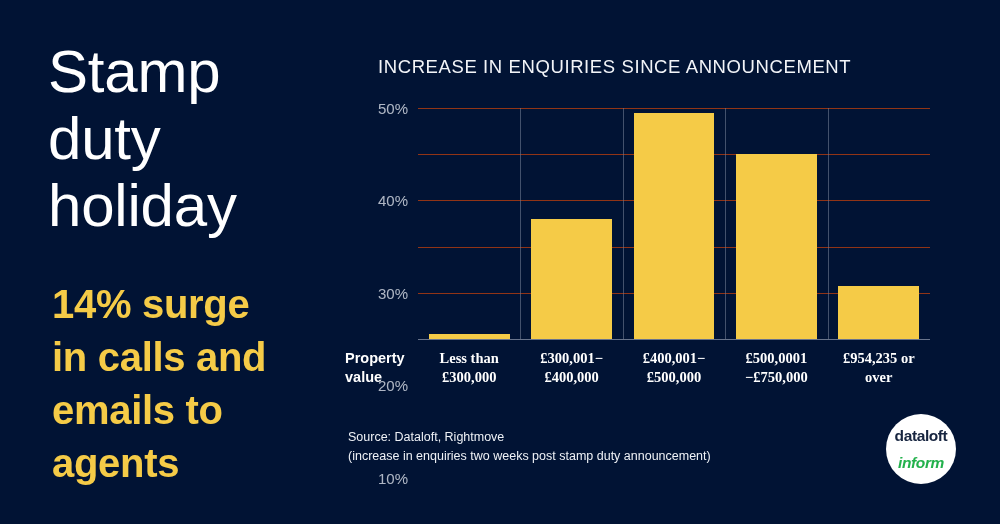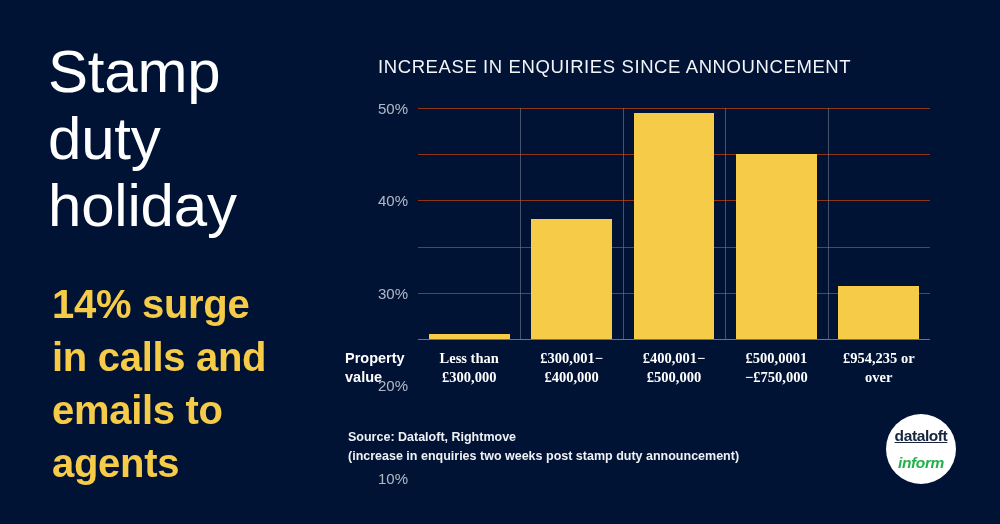--- a/index.html
+++ b/index.html
@@ -145,21 +145,21 @@
 
   
   .source {
     position: absolute;
     left: 348px;
     top: 428px;
     font-size: 12.5px;
     line-height: 1.5;
     color: #eef1f6;
     white-space: pre-line;
-    font-weight: 700;
+    font-weight: 400;
   }
 
   
   .logo {
     position: absolute;
     left: 886px;
     top: 414px;
     width: 70px;
     height: 70px;
     border-radius: 50%;
@@ -168,21 +168,20 @@
     flex-direction: column;
     align-items: center;
     justify-content: center;
     line-height: 1;
   }
   .logo-top {
     font-size: 15.5px;
     font-weight: 700;
     color: #16243f;
     letter-spacing: -0.4px;
-    text-decoration: underline;
   }
   .logo-bottom {
     font-size: 15.5px;
     font-weight: 700;
     font-style: italic;
     color: #23b14c;
     letter-spacing: -0.4px;
     margin-top: 11px;
   }
 </style>

